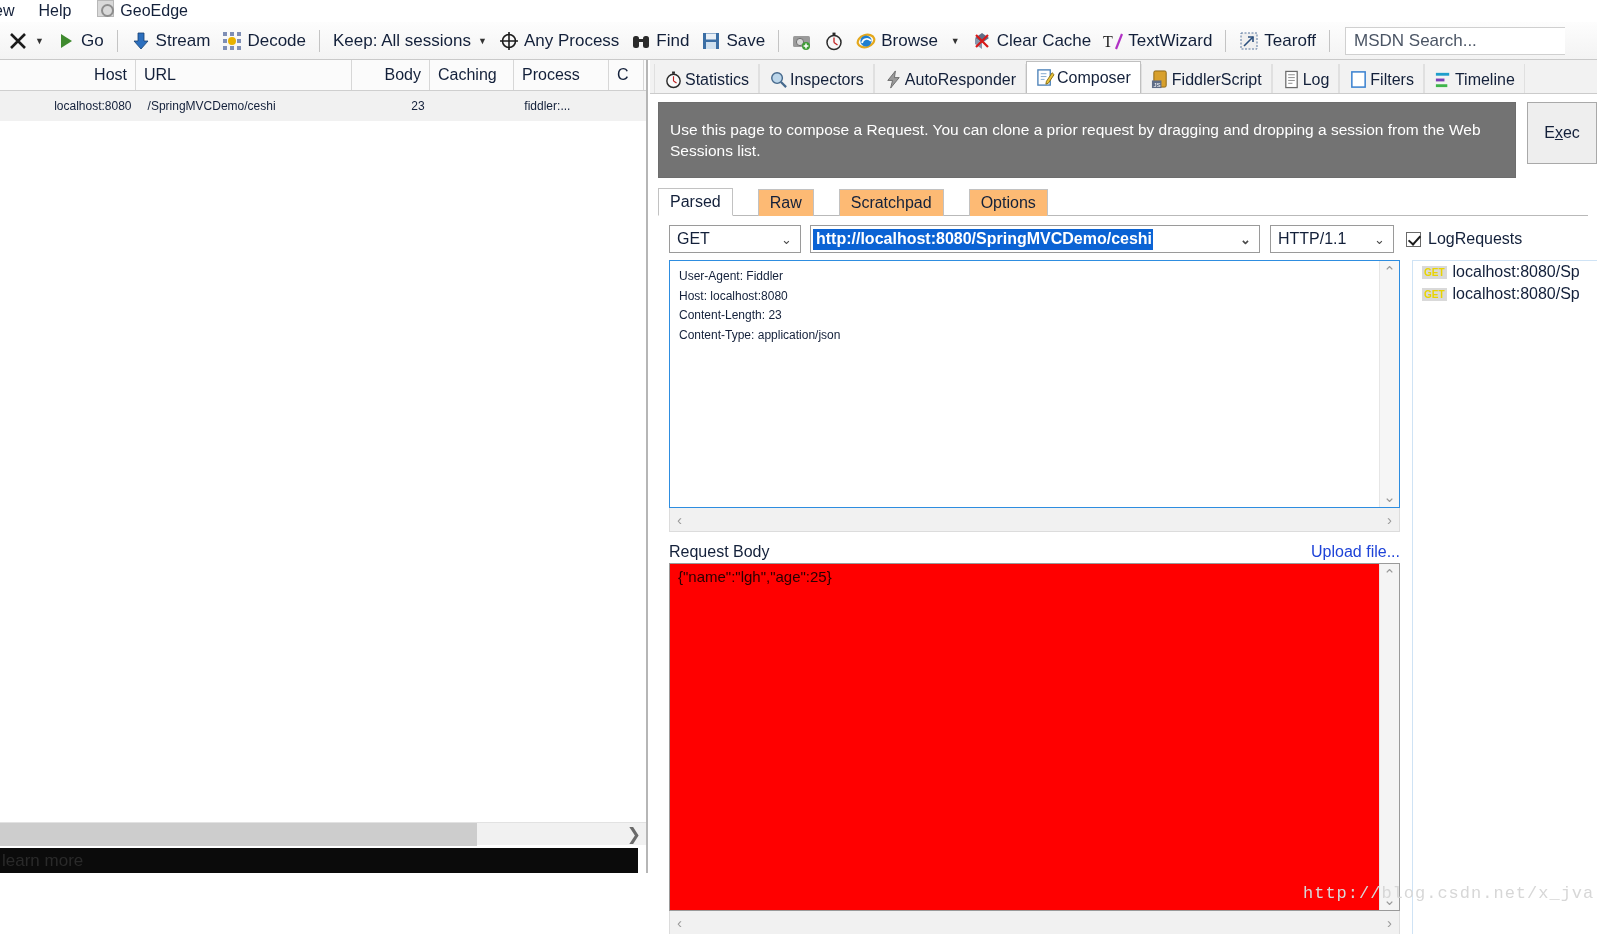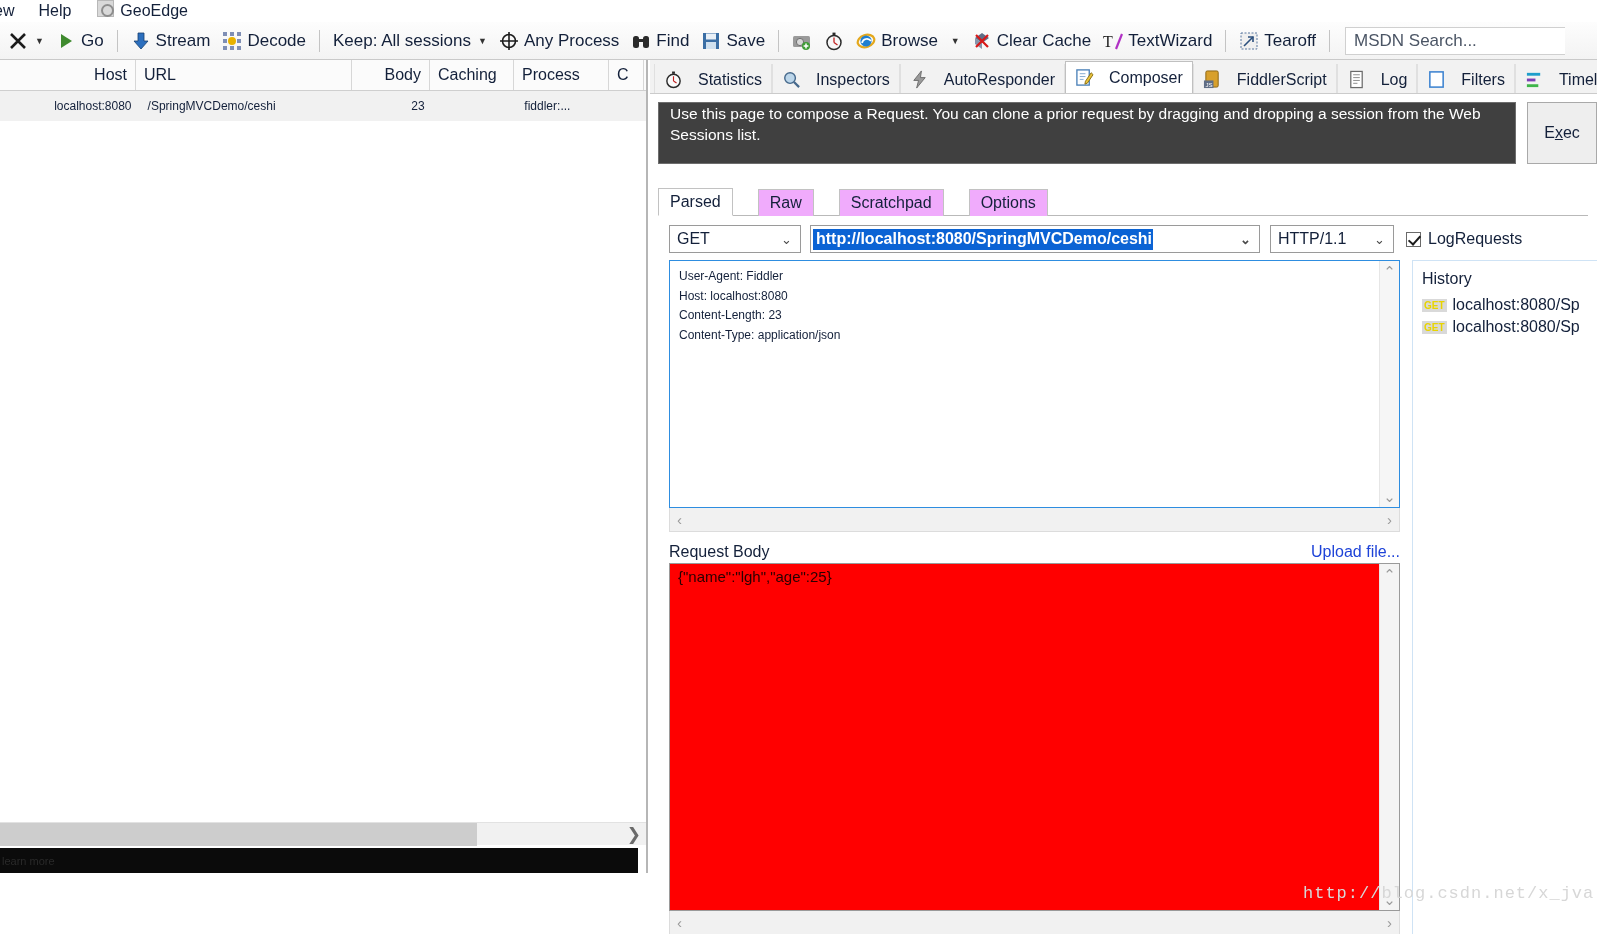--- a/index.html
+++ b/index.html
@@ -92,72 +92,72 @@
   }
   .hscroll-left .thumb {
     position: absolute; left: 0; top: 0; width: 477px; height: 23px;
     background: #cdcdcd;
   }
   .hscroll-left .arr {
     position: absolute; right: 5px; top: 1px; font-size: 17px; color: #6a6a6a;
   }
   .blackbar {
     position: absolute; left: 0; bottom: 0; width: 638px; height: 25px;
-    background: #0b0b0b; color: #2a2a2a; font-size: 11px;
+    background: #0b0b0b; color: #2a2a2a; font-size: 17px;
     display: flex; align-items: center; padding-left: 2px; overflow: hidden;
   }
 
   
   .rightpane {
     position: absolute; left: 650px; top: 60px; width: 947px; height: 874px;
     background: #ffffff;
   }
   .tabstrip {
     position: absolute; left: 0; top: 0; width: 947px; height: 34px;
     background: #f2f2f2; border-bottom: 1px solid #cbcbcb;
     display: flex; align-items: flex-end; padding-left: 4px; overflow: hidden;
   }
   .tab {
-    display: flex; align-items: center; gap: 15px; height: 31px;
+    display: flex; align-items: center; gap: 2px; height: 31px;
     padding: 0 9px; font-size: 16px; color: #13203a; white-space: nowrap;
     border-left: 1px solid #e0e0e0; border-right: 1px solid #e0e0e0;
     background: #f2f2f2; position: relative; top: 2px;
   }
   .tab.active {
     background: #ffffff; border: 1px solid #c0c0c0; border-bottom: 1px solid #fff;
     height: 33px; top: 1px; z-index: 3;
   }
   .tab-ico { width: 19px; height: 19px; flex:none; display:block; }
 
   .composer { position: absolute; left: 0; top: 34px; width: 947px; height: 840px; }
 
   .info-wrap { display: flex; align-items: flex-start; padding: 8px 0 0 8px; }
   .info-box {
-    width: 858px; min-height: 62px; background: #404040; color: #ffffff;
-    font-size: 15.5px; line-height: 21px; padding: 0 11px;
+    width: 858px; min-height: 62px; background: #737373; color: #ffffff;
+    font-size: 15.5px; line-height: 21px; padding: 16px 11px;
     border: 1px solid #6d6d6d;
   }
   .exec-btn {
     margin-left: 11px; width: 70px; height: 62px; background: #eeeeee;
     border: 1px solid #a9a9a9; display: flex; align-items: center;
     justify-content: center; font-size: 16px; color: #13203a;
     cursor: default;
   }
   .exec-btn u { text-decoration: none; }
   .exec-btn .uk { text-decoration: underline; }
 
   .subtabs {
     position: absolute; left: 8px; top: 94px; width: 930px; height: 28px;
     display: flex; align-items: flex-end;
     border-bottom: 1px solid #b9b9b9;
     gap: 24px;
   }
   .subtab {
     font-size: 16px; color: #13203a; padding: 4px 11px 4px 11px;
-    white-space: nowrap; background: #f0abfc;
+    white-space: nowrap; background: #fdba74;
     border: 1px solid #c2c2c2; border-bottom: none; margin-right: 1px;
     position: relative; top: 1px;
   }
   .subtab.active { background: #ffffff; border-bottom: 1px solid #ffffff; }
 
   .reqline {
     position: absolute; left: 19px; top: 131px; width: 920px; height: 28px;
     display: flex; align-items: center;
   }
   .combo {
@@ -567,21 +567,20 @@
           <span>⌃</span>
           <span>⌄</span>
         </div>
       </div>
       <div class="hscroll-box2">
         <span>‹</span>
         <span>›</span>
       </div>
 
       <div class="histpanel">
-        <div class="hist-title">History</div>
         <div class="hist-item">
           <span class="verb-badge">GET</span>
           <span>localhost:8080/Sp</span>
         </div>
         <div class="hist-item">
           <span class="verb-badge">GET</span>
           <span>localhost:8080/Sp</span>
         </div>
       </div>
 

